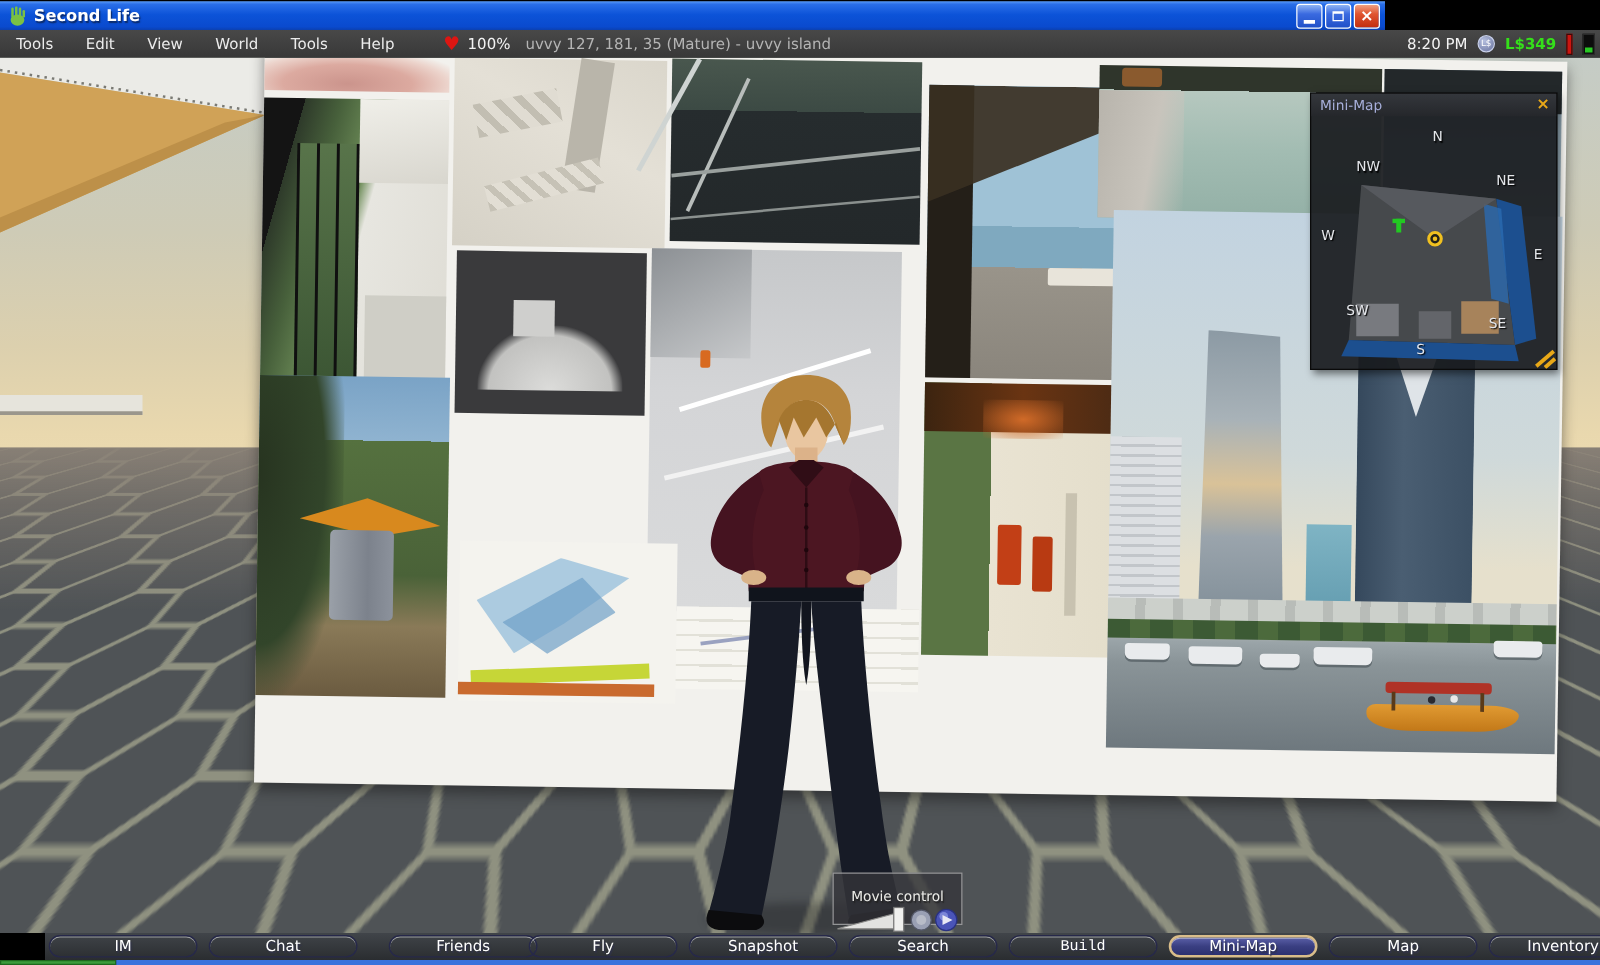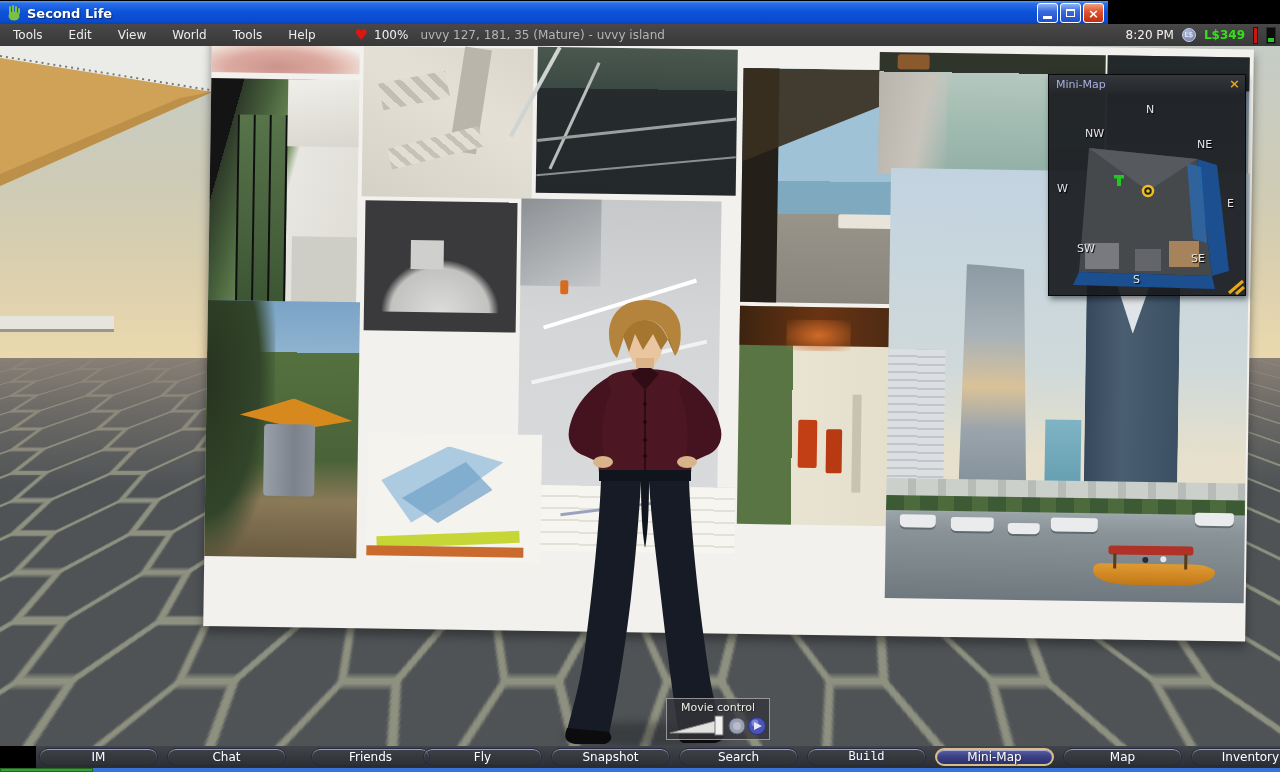--- a/index.html
+++ b/index.html
@@ -62,21 +62,21 @@
   .boat { position:absolute; background:#e9ebed; border-radius:3px 3px 5px 5px; box-shadow:0 2px 0 rgba(70,80,85,.6); }
 
   
   .avatar { position:absolute; left:545px; top:250px; width:200px; height:448px; }
   .avshadow { position:absolute; left:565px; top:676px; width:165px; height:26px; border-radius:50%;
     background:rgba(10,10,12,0.3); filter:blur(4px); }
 
   
   .movie { position:absolute; left:666px; top:652px; width:104px; height:42px;
     background:rgba(52,52,58,0.78); border:1px solid rgba(225,225,225,0.55); color:#ecece8; }
-  .movie .mtitle { font-size:11px; text-align:center; margin-top:2px; text-shadow:1px 1px 1px #222; }
+  .movie .mtitle { font-size:11px; text-align:center; margin-top:12px; text-shadow:1px 1px 1px #222; }
 
   
   .minimap { position:absolute; left:1048px; top:28px; width:198px; height:222px;
     background:rgba(24,26,29,0.92); border:1px solid #0a0a0a; box-shadow:2px 3px 6px rgba(0,0,0,.5); }
   .mmhead { height:18px; background:linear-gradient(180deg,#34373c,#25272b); display:flex; align-items:center; }
   .mmtitle { color:#a8b0dc; font-size:11px; margin-left:7px; }
   .mmclose { position:absolute; right:5px; top:1px; color:#e8a818; font-size:13px; font-weight:bold; }
   .compass { position:absolute; color:#e4e6ea; font-size:11px; text-shadow:1px 1px 1px #000; }
 
   

